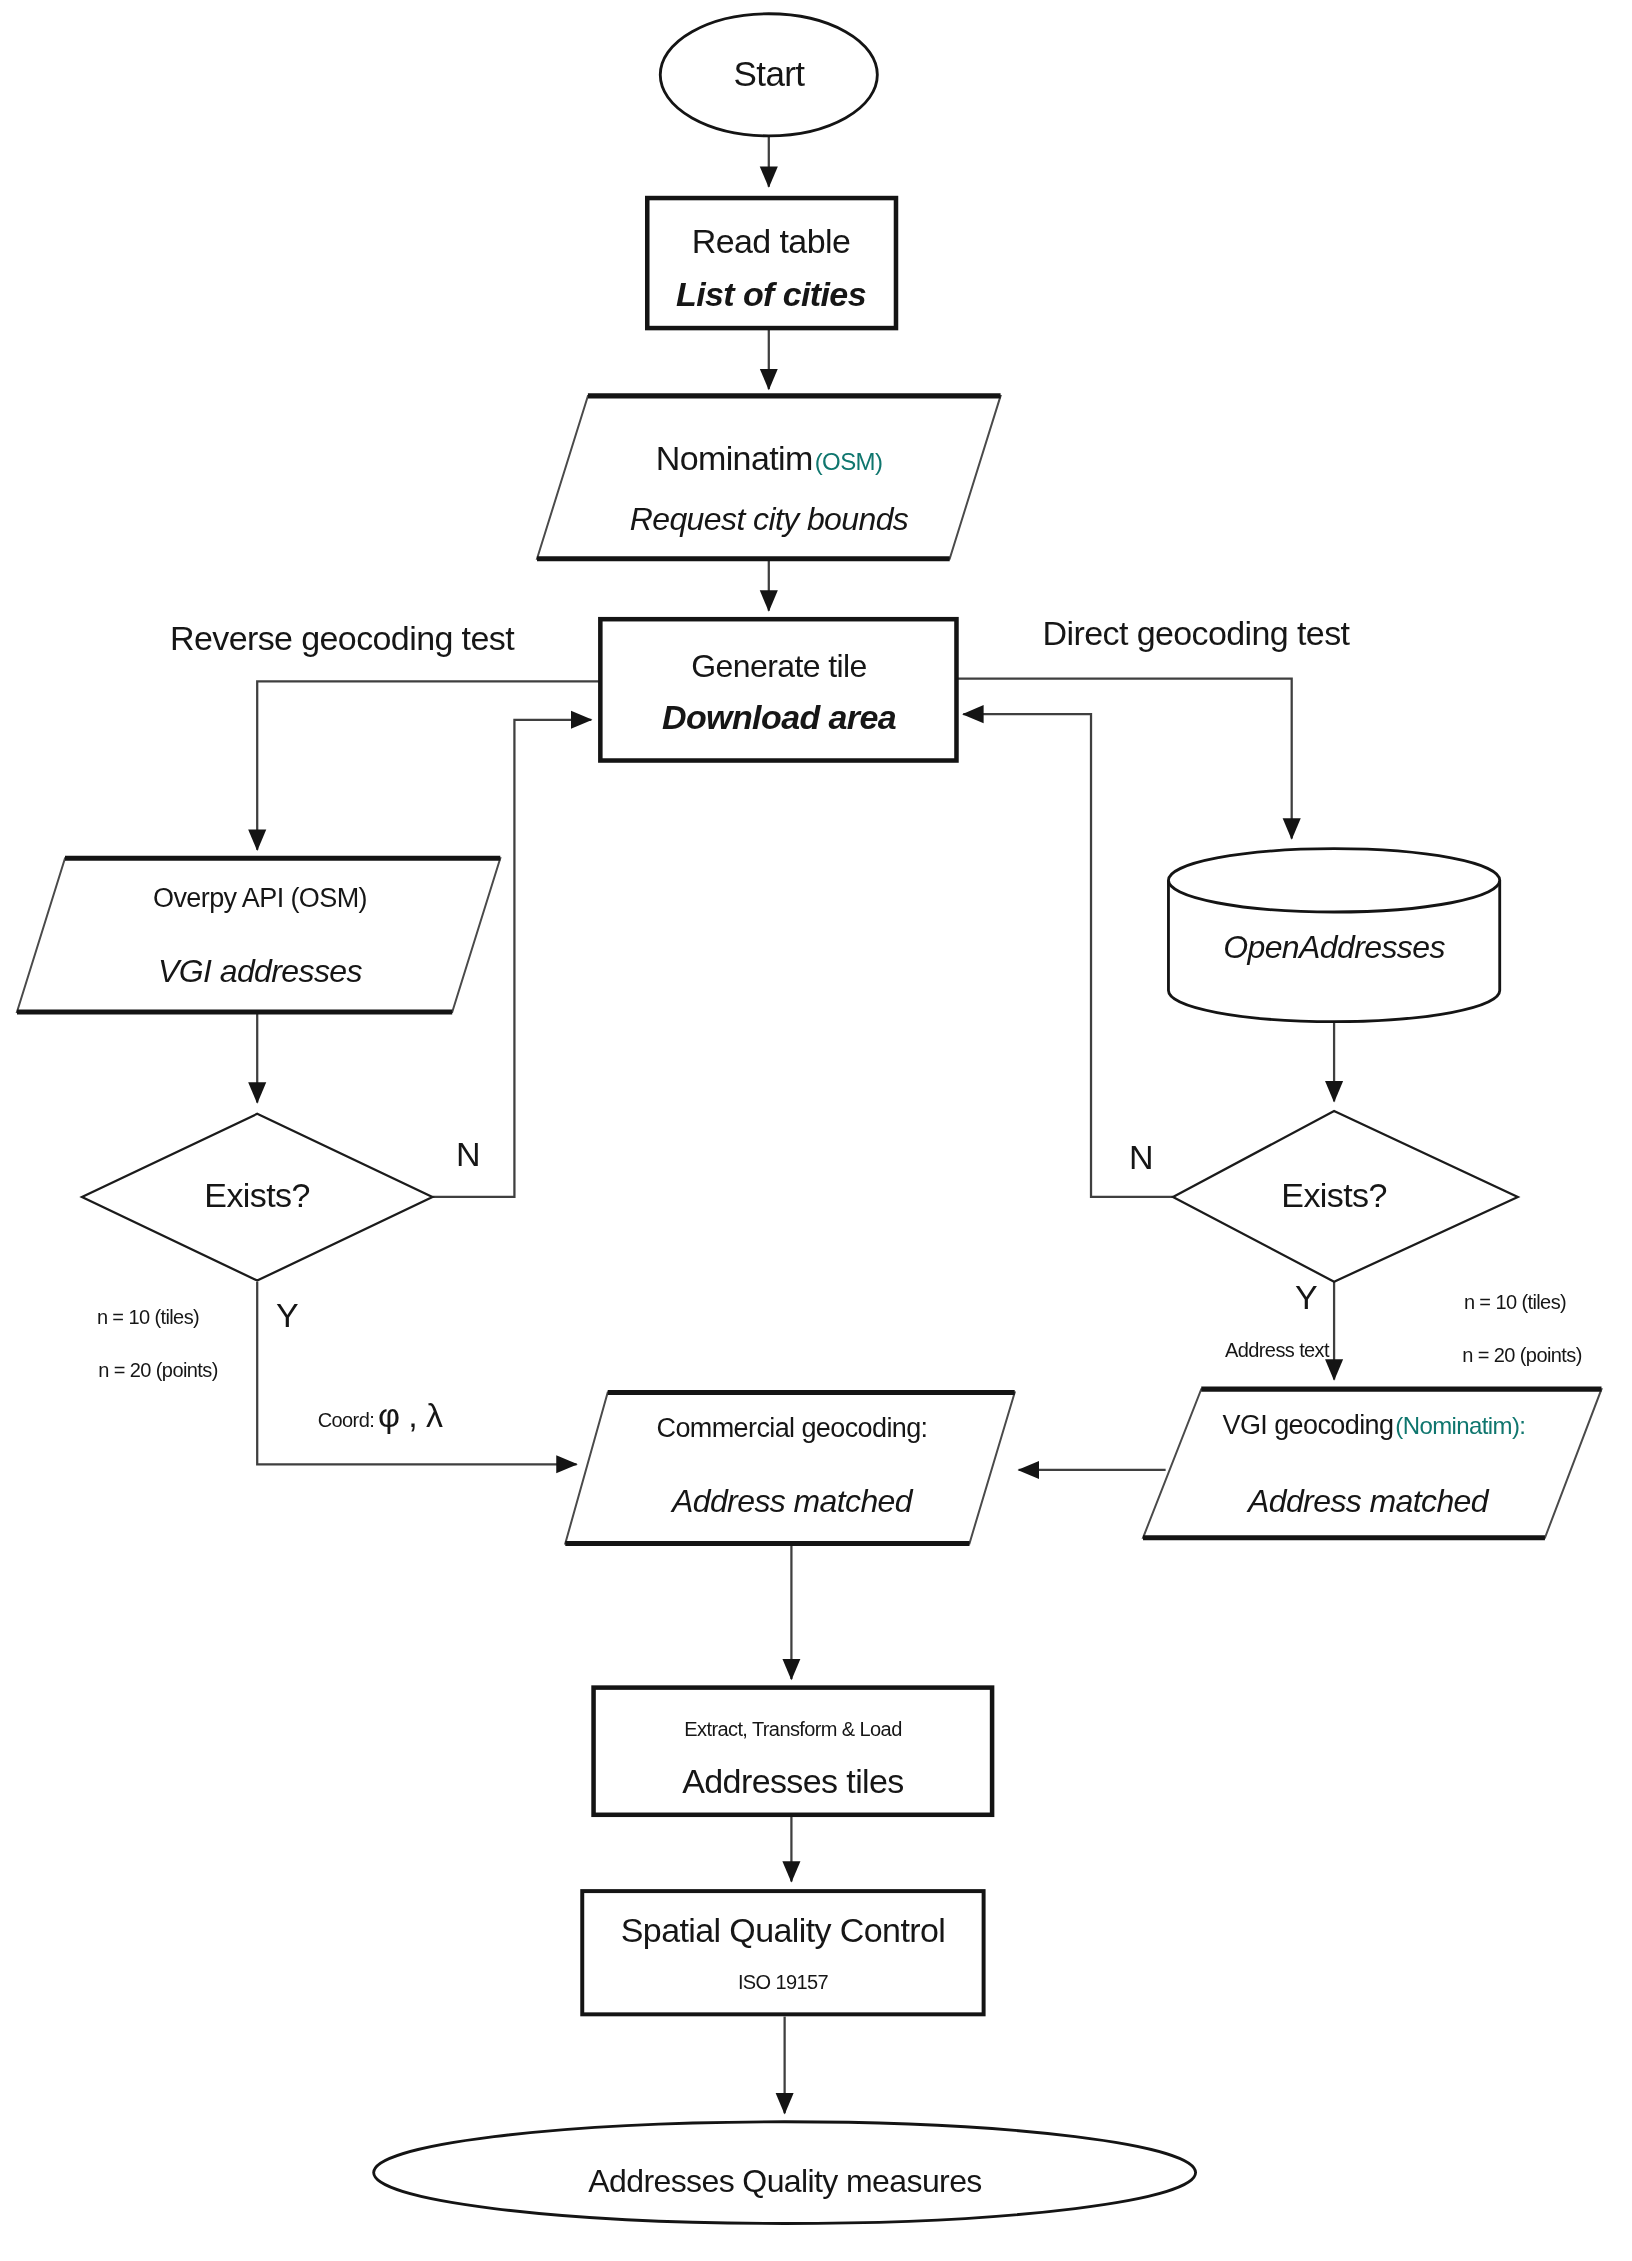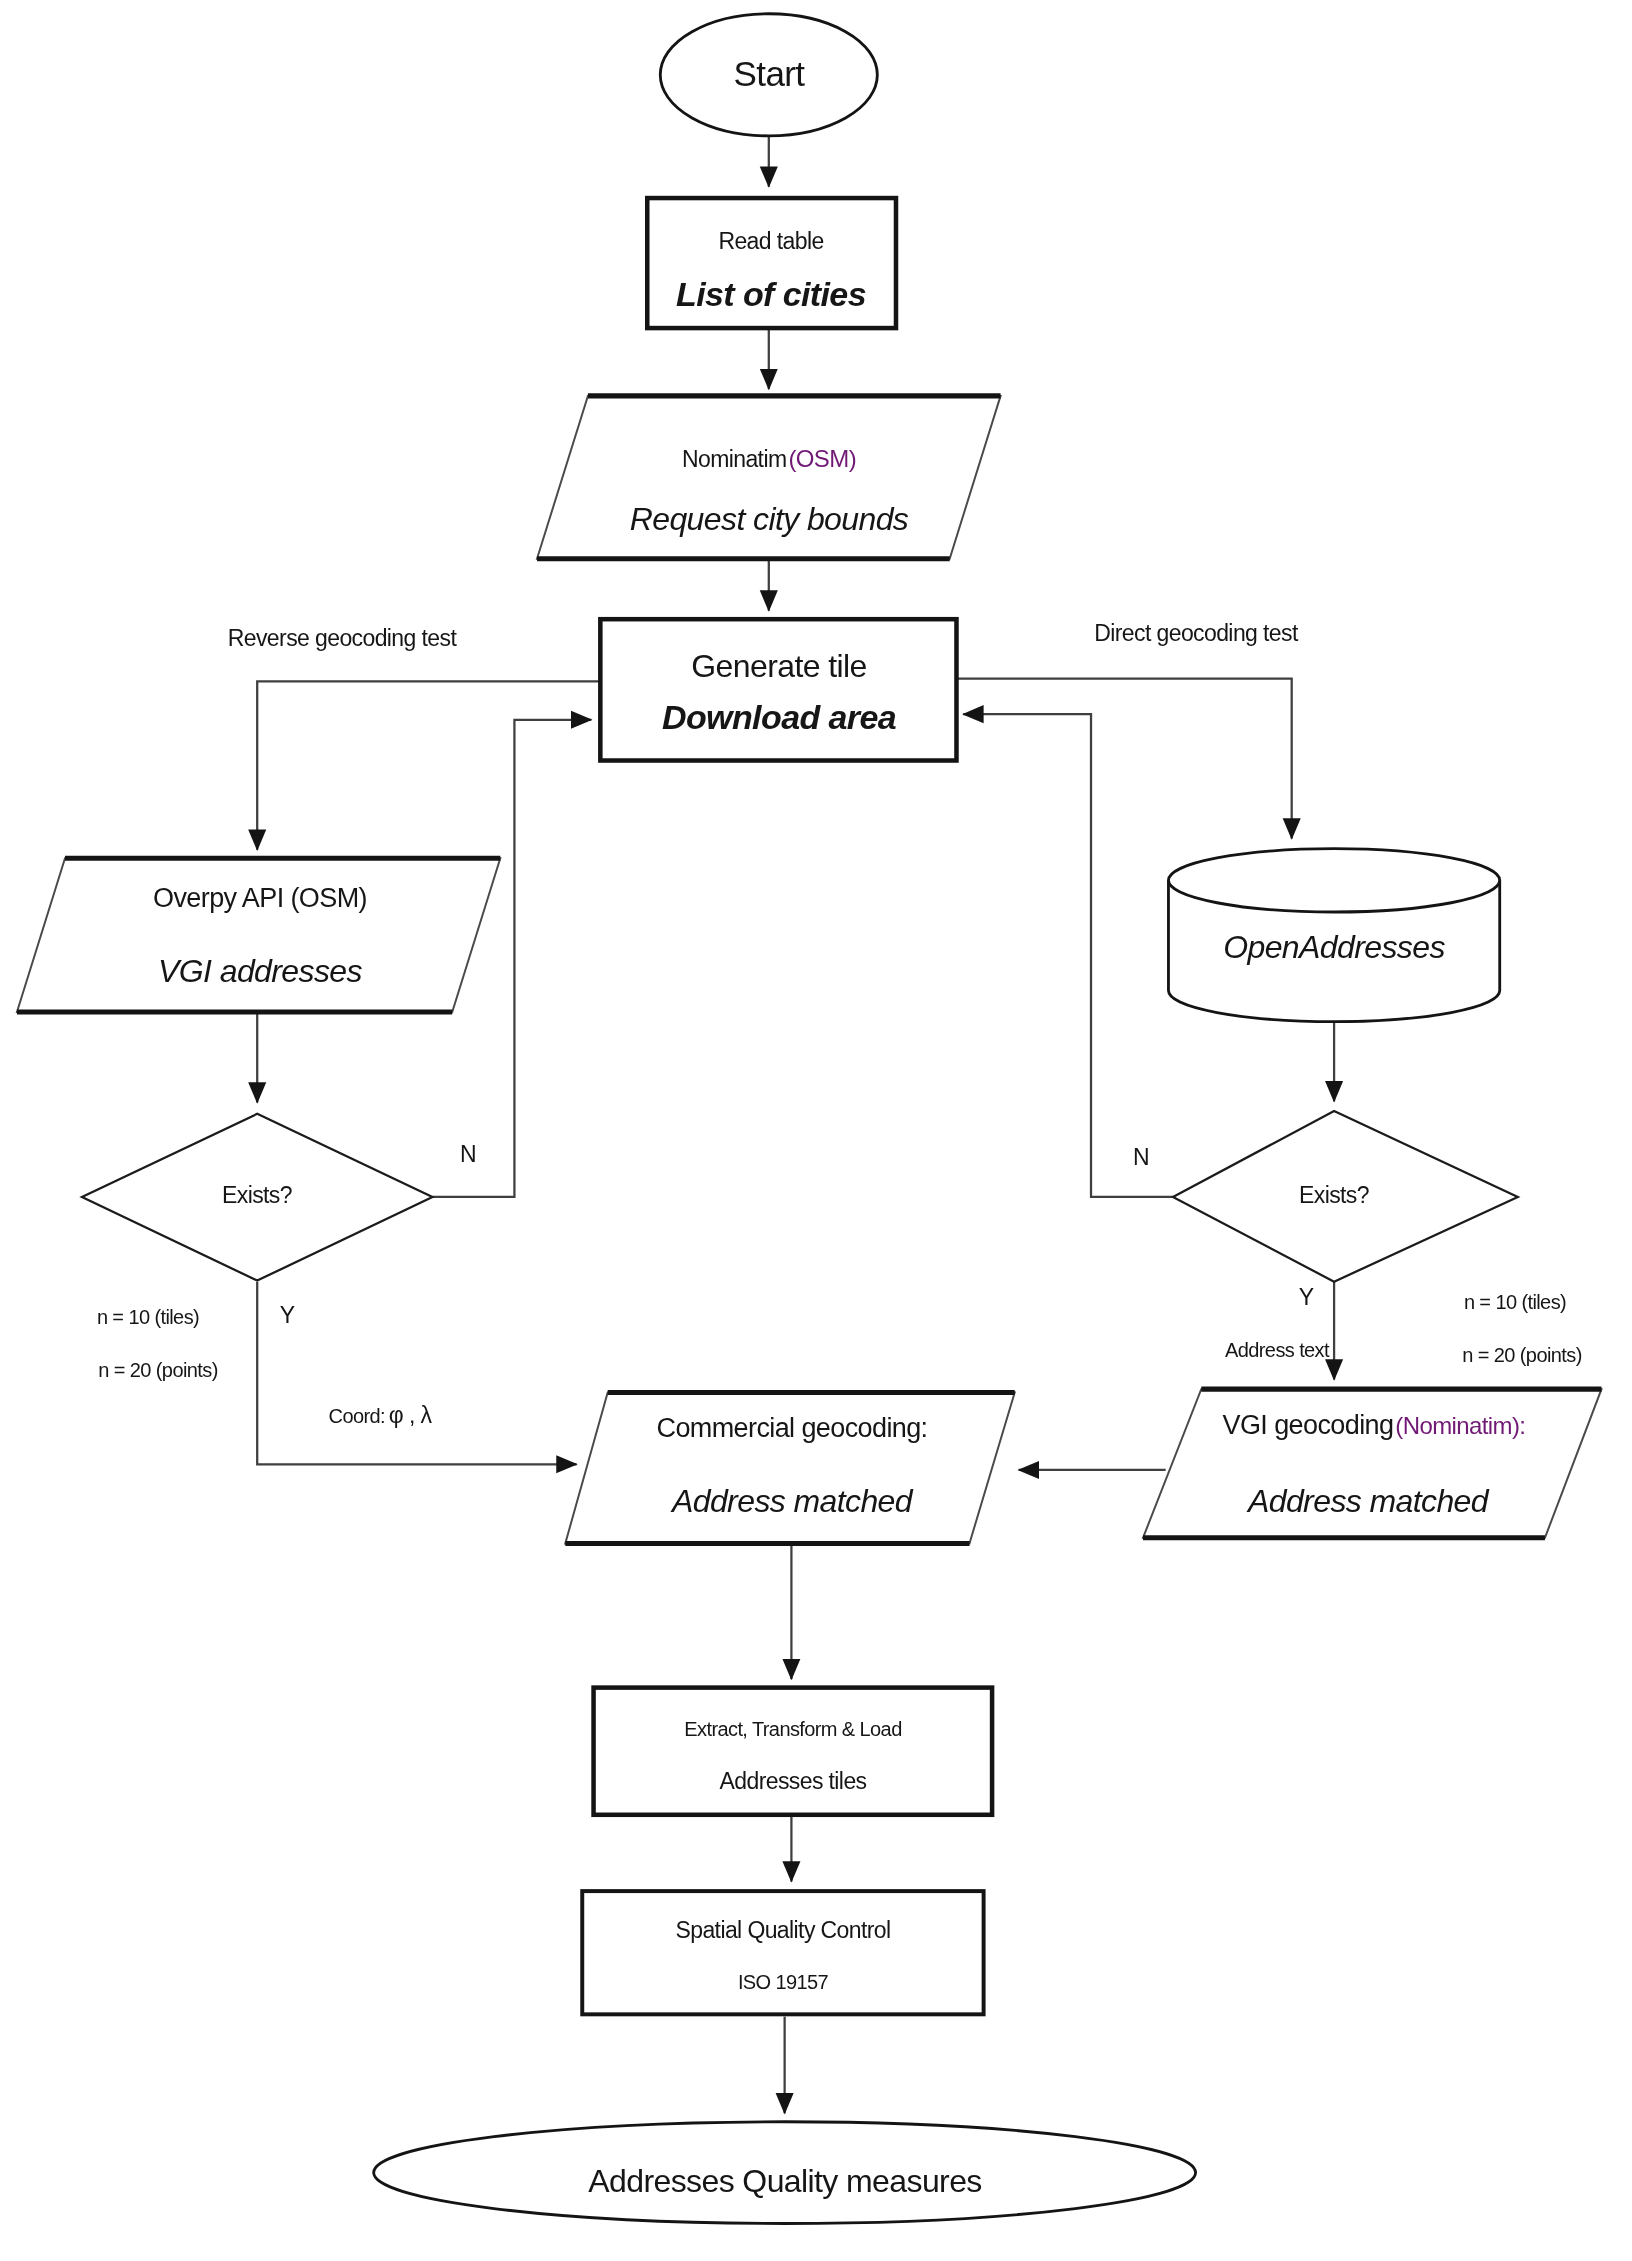--- a/index.html
+++ b/index.html
@@ -14,25 +14,25 @@
   .t{
     position:absolute;
     transform:translate(-50%,-50%);
     white-space:nowrap;
     color:#161616;
     letter-spacing:-0.6px;
     text-align:center;
     line-height:1.1;
   }
   .it{font-style:italic;}
-  .paren{color:#701a75;}
+  .paren{color:#0f766e;}
   .f62{font-size:35px;}
   .f60{font-size:34px;font-weight:bold;}
   .f56{font-size:32px;margin-top:8px;}
-  .f54{font-size:23px;}
+  .f54{font-size:34px;}
   .f48{font-size:27px;}
   .f46{font-size:20px;}
   .f42{font-size:24px;}
   .bold{font-weight:normal;}
 </style>
 </head>
 <body>
 
 <div class="stage">
 

